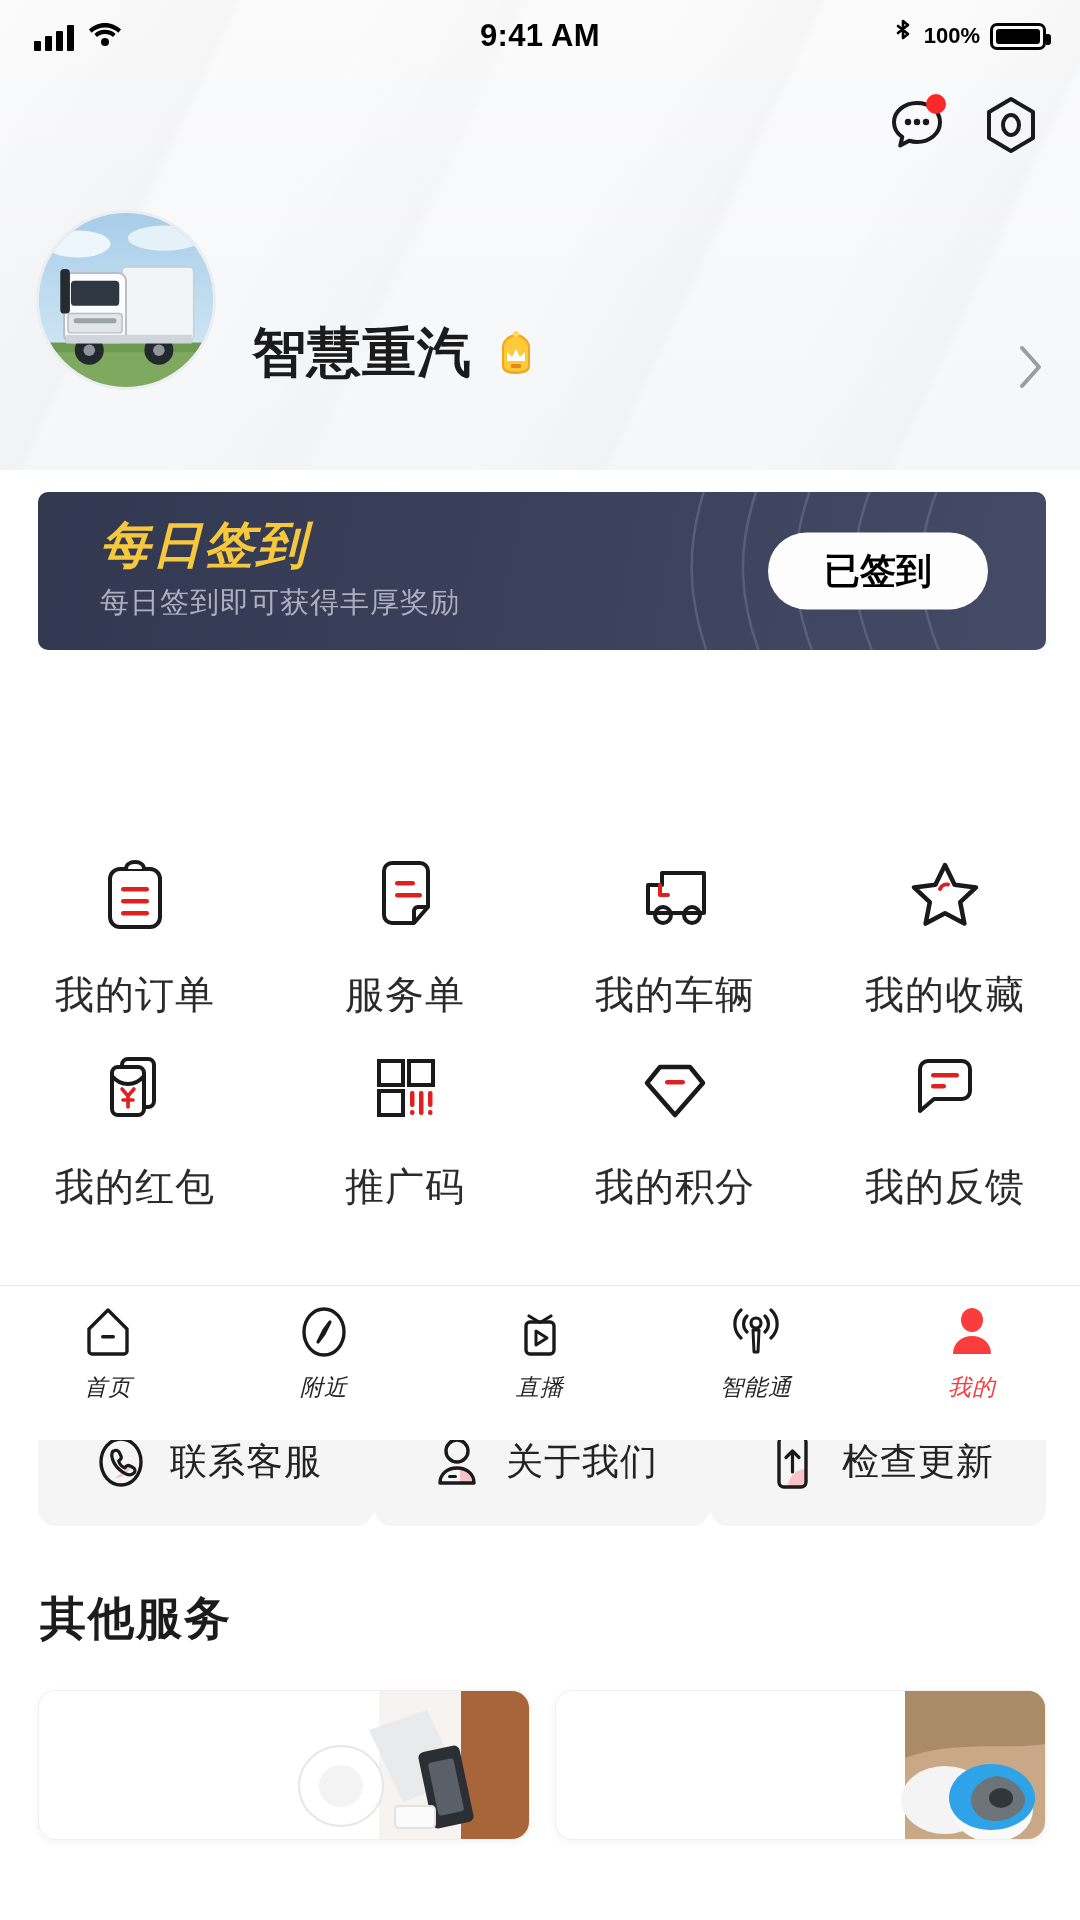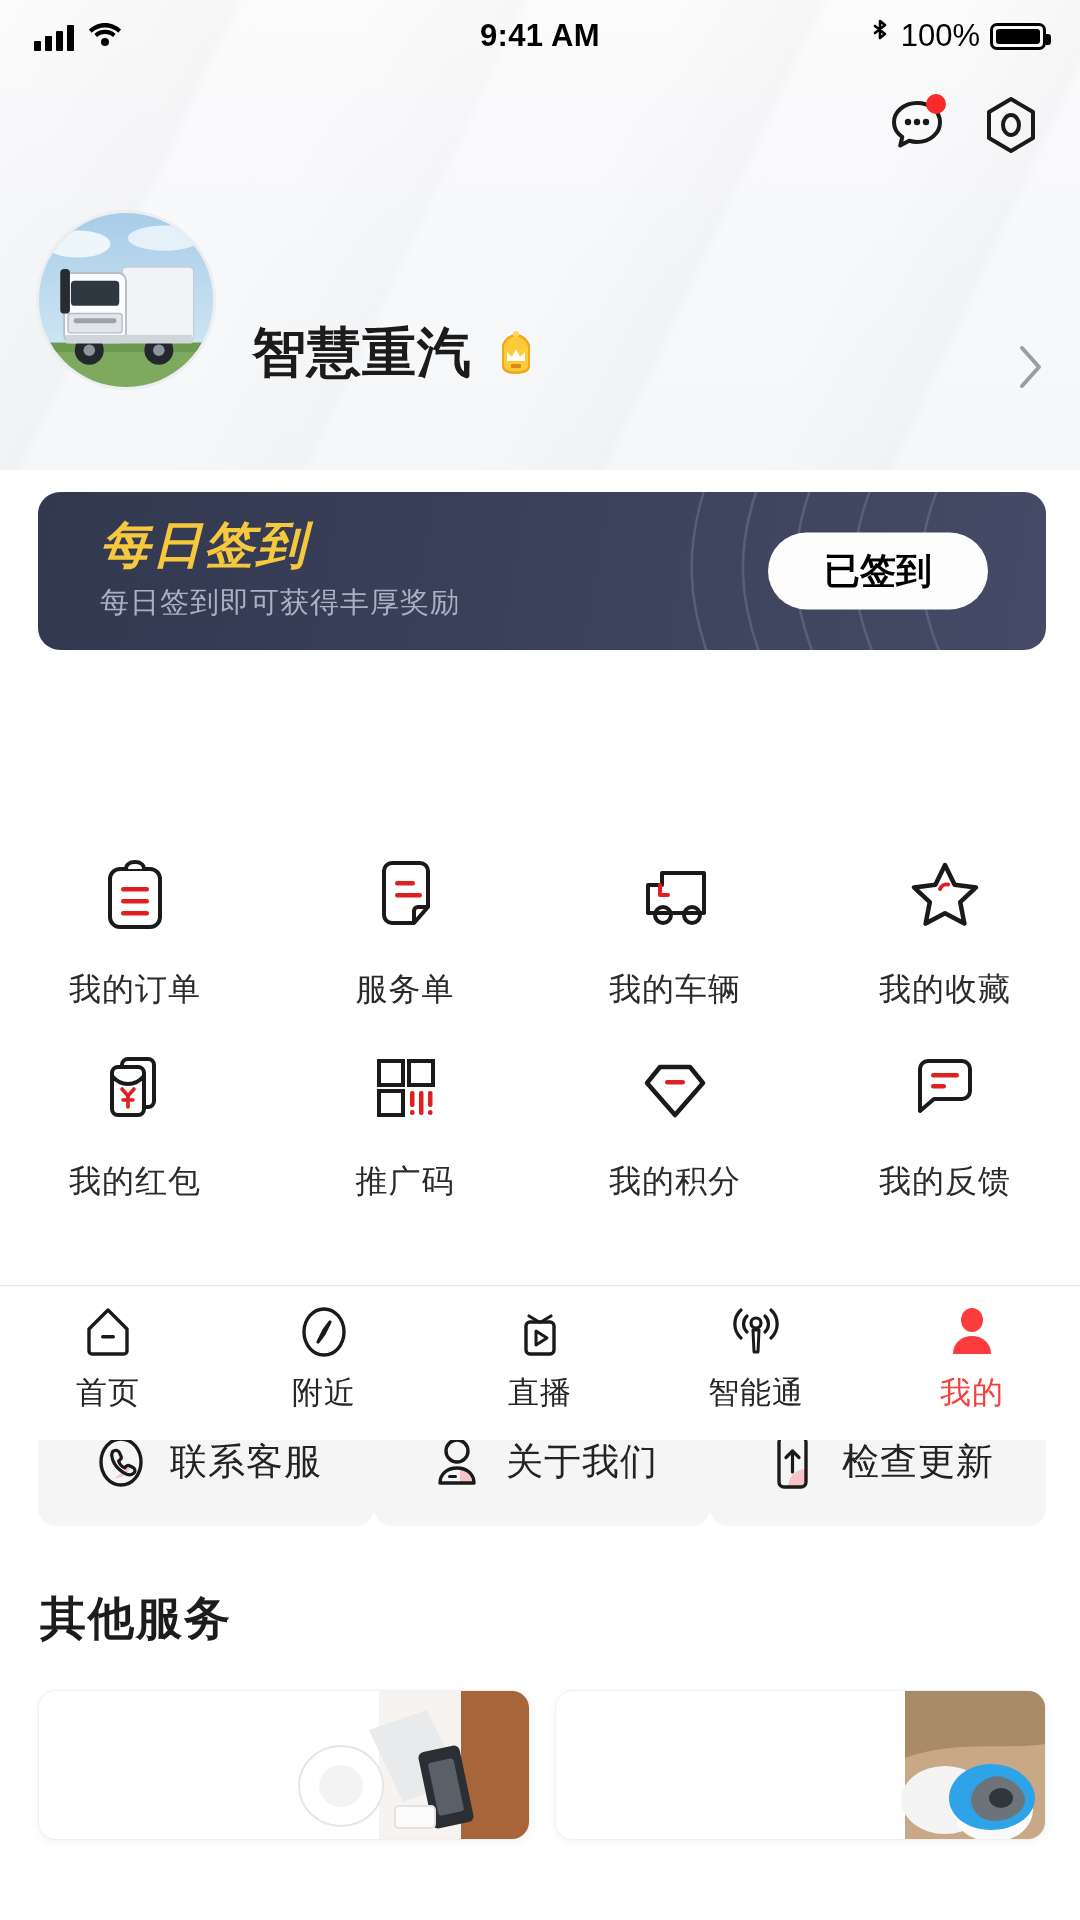--- a/index.html
+++ b/index.html
@@ -27,21 +27,21 @@
     display:flex; align-items:center; padding:0 34px; z-index:6;
   }
   .sb-left { display:flex; align-items:flex-end; gap:14px; }
   .bars { display:flex; align-items:flex-end; gap:4px; height:26px; }
   .bars i { display:block; width:7px; background:#000; border-radius:1px; }
   .bars i:nth-child(1){height:10px}.bars i:nth-child(2){height:15px}
   .bars i:nth-child(3){height:20px}.bars i:nth-child(4){height:26px}
   .sb-center { position:absolute; left:0; right:0; text-align:center;
     font-size:31px; font-weight:bold; color:#000; letter-spacing:0.3px; }
   .sb-right { margin-left:auto; display:flex; align-items:center; gap:10px; z-index:2; }
-  .sb-pct { font-size:31px; font-weight:normal; color:#000; }
+  .sb-pct { font-size:22px; font-weight:bold; color:#000; }
   .batt { width:56px; height:27px; border:3px solid #000; border-radius:7px;
           padding:3px; position:relative; }
   .batt::after{content:"";position:absolute;right:-8px;top:8px;width:5px;height:11px;
                background:#000;border-radius:0 3px 3px 0;}
   .batt i { display:block; width:100%; height:100%; background:#000; border-radius:3px; }
 
   
   .top-actions { position:absolute; right:36px; top:92px; display:flex; gap:28px; z-index:6; }
   .top-ico { position:relative; width:66px; height:66px; }
   .badge-dot { position:absolute; right:4px; top:2px; width:20px; height:20px;
@@ -58,21 +58,21 @@
   .pname { font-size:54px; font-weight:bold; color:#1b1b1b; letter-spacing:1px; }
   .crown { width:56px; height:56px; }
   .pnum-row { margin-top:14px; position:relative; height:46px; }
   .pnum { font-size:38px; color:#8e9196; letter-spacing:1px; }
   .redact { position:absolute; left:82px; top:4px; width:200px; height:36px;
             background:#ffffff; border-radius:4px; }
   .chev { width:26px; height:46px; flex:0 0 auto; }
 
   
   .banner { position:absolute; left:38px; top:492px; width:1008px; height:158px;
-            border-radius:22px; overflow:hidden;
+            border-radius:10px; overflow:hidden;
             background:linear-gradient(100deg,#323850 0%, #3a4059 45%, #454b66 100%);
             display:flex; align-items:center; z-index:3; }
   .banner-arcs { position:absolute; inset:0; overflow:hidden; }
   .banner-txt { position:relative; padding-left:62px; z-index:2; }
   .banner-title { font-size:50px; font-weight:bold; color:#F6C83D; font-style:italic;
                   letter-spacing:2px; line-height:1.05; }
   .banner-sub { margin-top:12px; font-size:29px; color:#aab0c2; letter-spacing:1px; }
   .signed-btn { position:absolute; right:58px; top:50%; transform:translateY(-50%);
                 background:#fdfdfd; border-radius:46px; padding:14px 56px;
                 font-size:36px; font-weight:bold; color:#000000; z-index:2;
@@ -80,21 +80,21 @@
 
   
   .sec-title { position:absolute; left:40px; font-size:46px; font-weight:bold;
                color:#1c1c1c; letter-spacing:2px; }
 
   
   .grid { position:absolute; left:0; width:1080px; display:grid;
           grid-template-columns:repeat(4,1fr); }
   .gcell { display:flex; flex-direction:column; align-items:center; }
   .gico { width:92px; height:92px; display:flex; align-items:center; justify-content:center; }
-  .glabel { margin-top:26px; font-size:32px; color:#2b2b2b; letter-spacing:1px; }
+  .glabel { margin-top:26px; font-size:39px; color:#2b2b2b; letter-spacing:1px; }
 
   
   .more-row { position:absolute; left:38px; width:1008px; display:flex; }
   .mcard { flex:1 1 0; height:128px; background:#f5f5f6; border-radius:18px;
            display:flex; align-items:center; justify-content:center; gap:18px; }
   .mico { width:62px; height:62px; flex:0 0 auto; }
   .mlabel { font-size:37px; color:#232323; letter-spacing:1px; }
 
   
   .other-row { position:absolute; left:38px; width:1008px; display:flex; gap:25px; }
@@ -102,21 +102,21 @@
            overflow:hidden; border:1px solid #f0f0f0;
            box-shadow:0 2px 10px rgba(0,0,0,0.05); position:relative; }
   .ocard svg { position:absolute; right:0; top:0; height:100%; }
 
   
   .tabbar { position:absolute; left:0; bottom:0; width:1080px; height:155px;
             background:#fff; border-top:1px solid #e9e9e9;
             display:flex; align-items:flex-start; padding-top:16px; z-index:10; }
   .tab { flex:1 1 0; display:flex; flex-direction:column; align-items:center; gap:10px; }
   .tico { width:60px; height:60px; display:flex; align-items:center; justify-content:center; }
-  .tlabel { font-size:31px; color:#262626; letter-spacing:1px; }
+  .tlabel { font-size:23px; color:#262626; letter-spacing:1px;font-style:italic; }
   .tab.active .tlabel { color:#FA3C3C; }
 </style>
 </head>
 <body>
 
 <div id="app">
   <div class="header-bg"></div>
 
   <div class="statusbar">
     <div class="sb-left">

